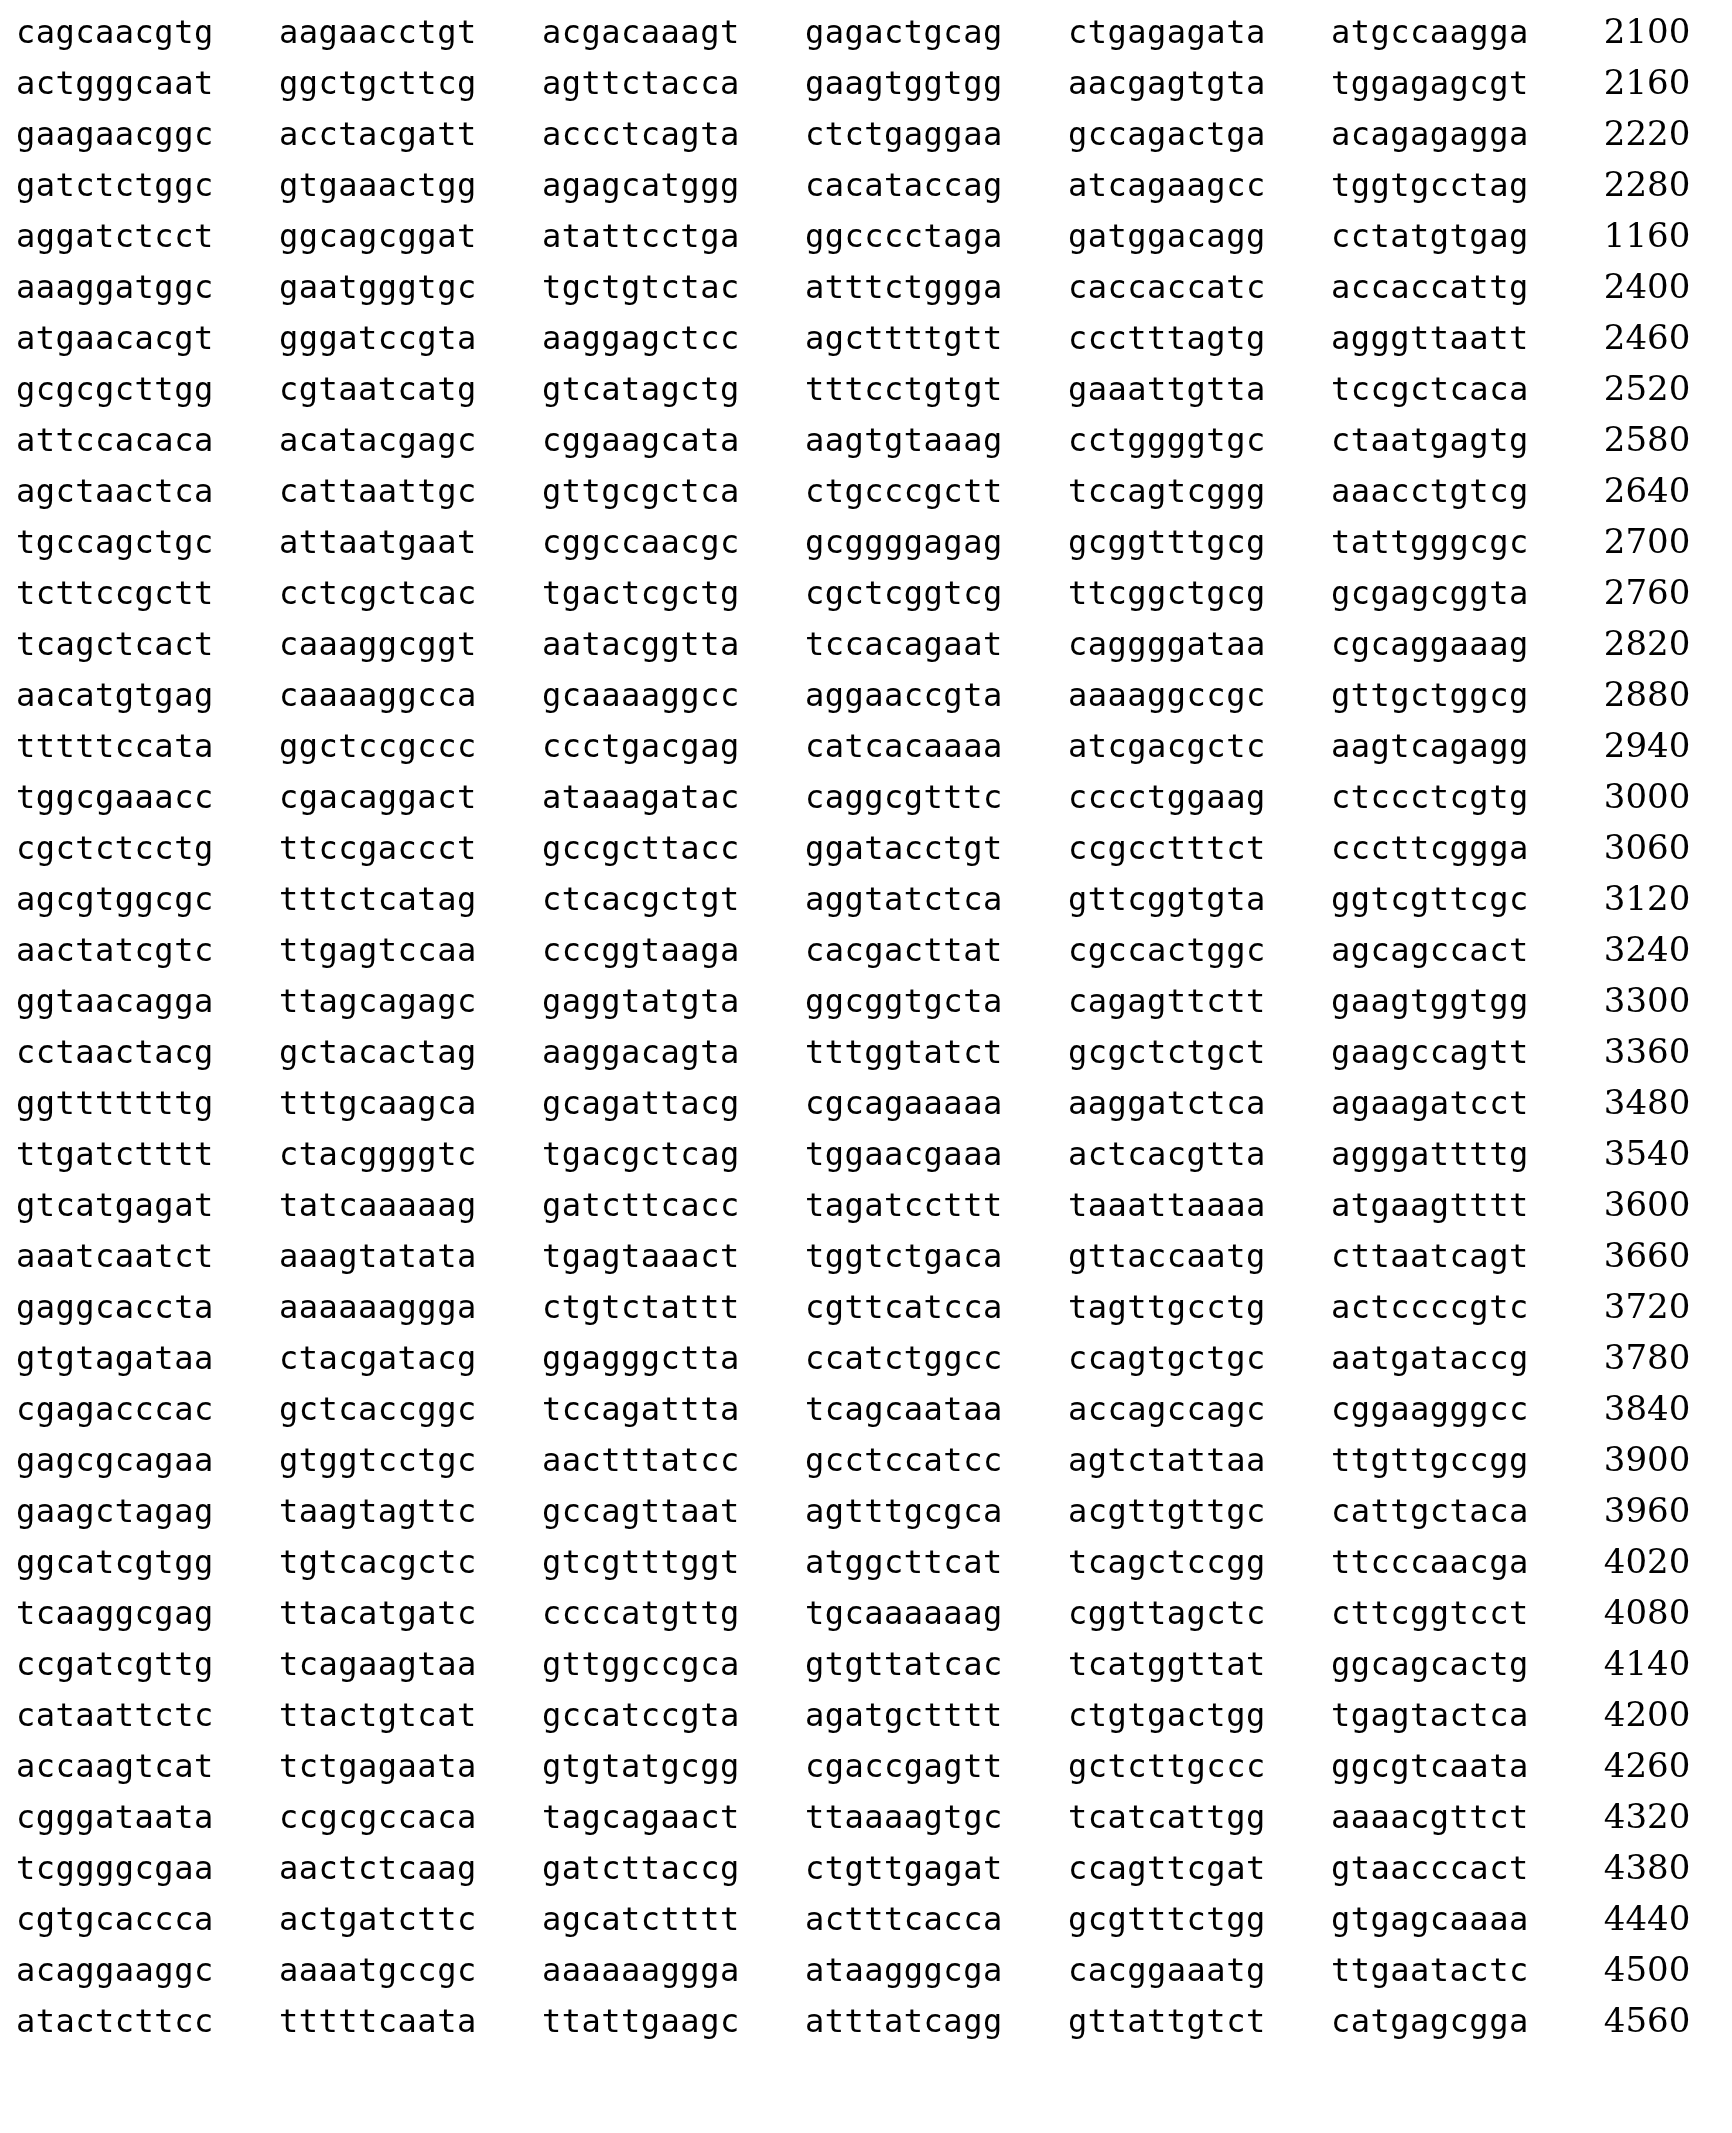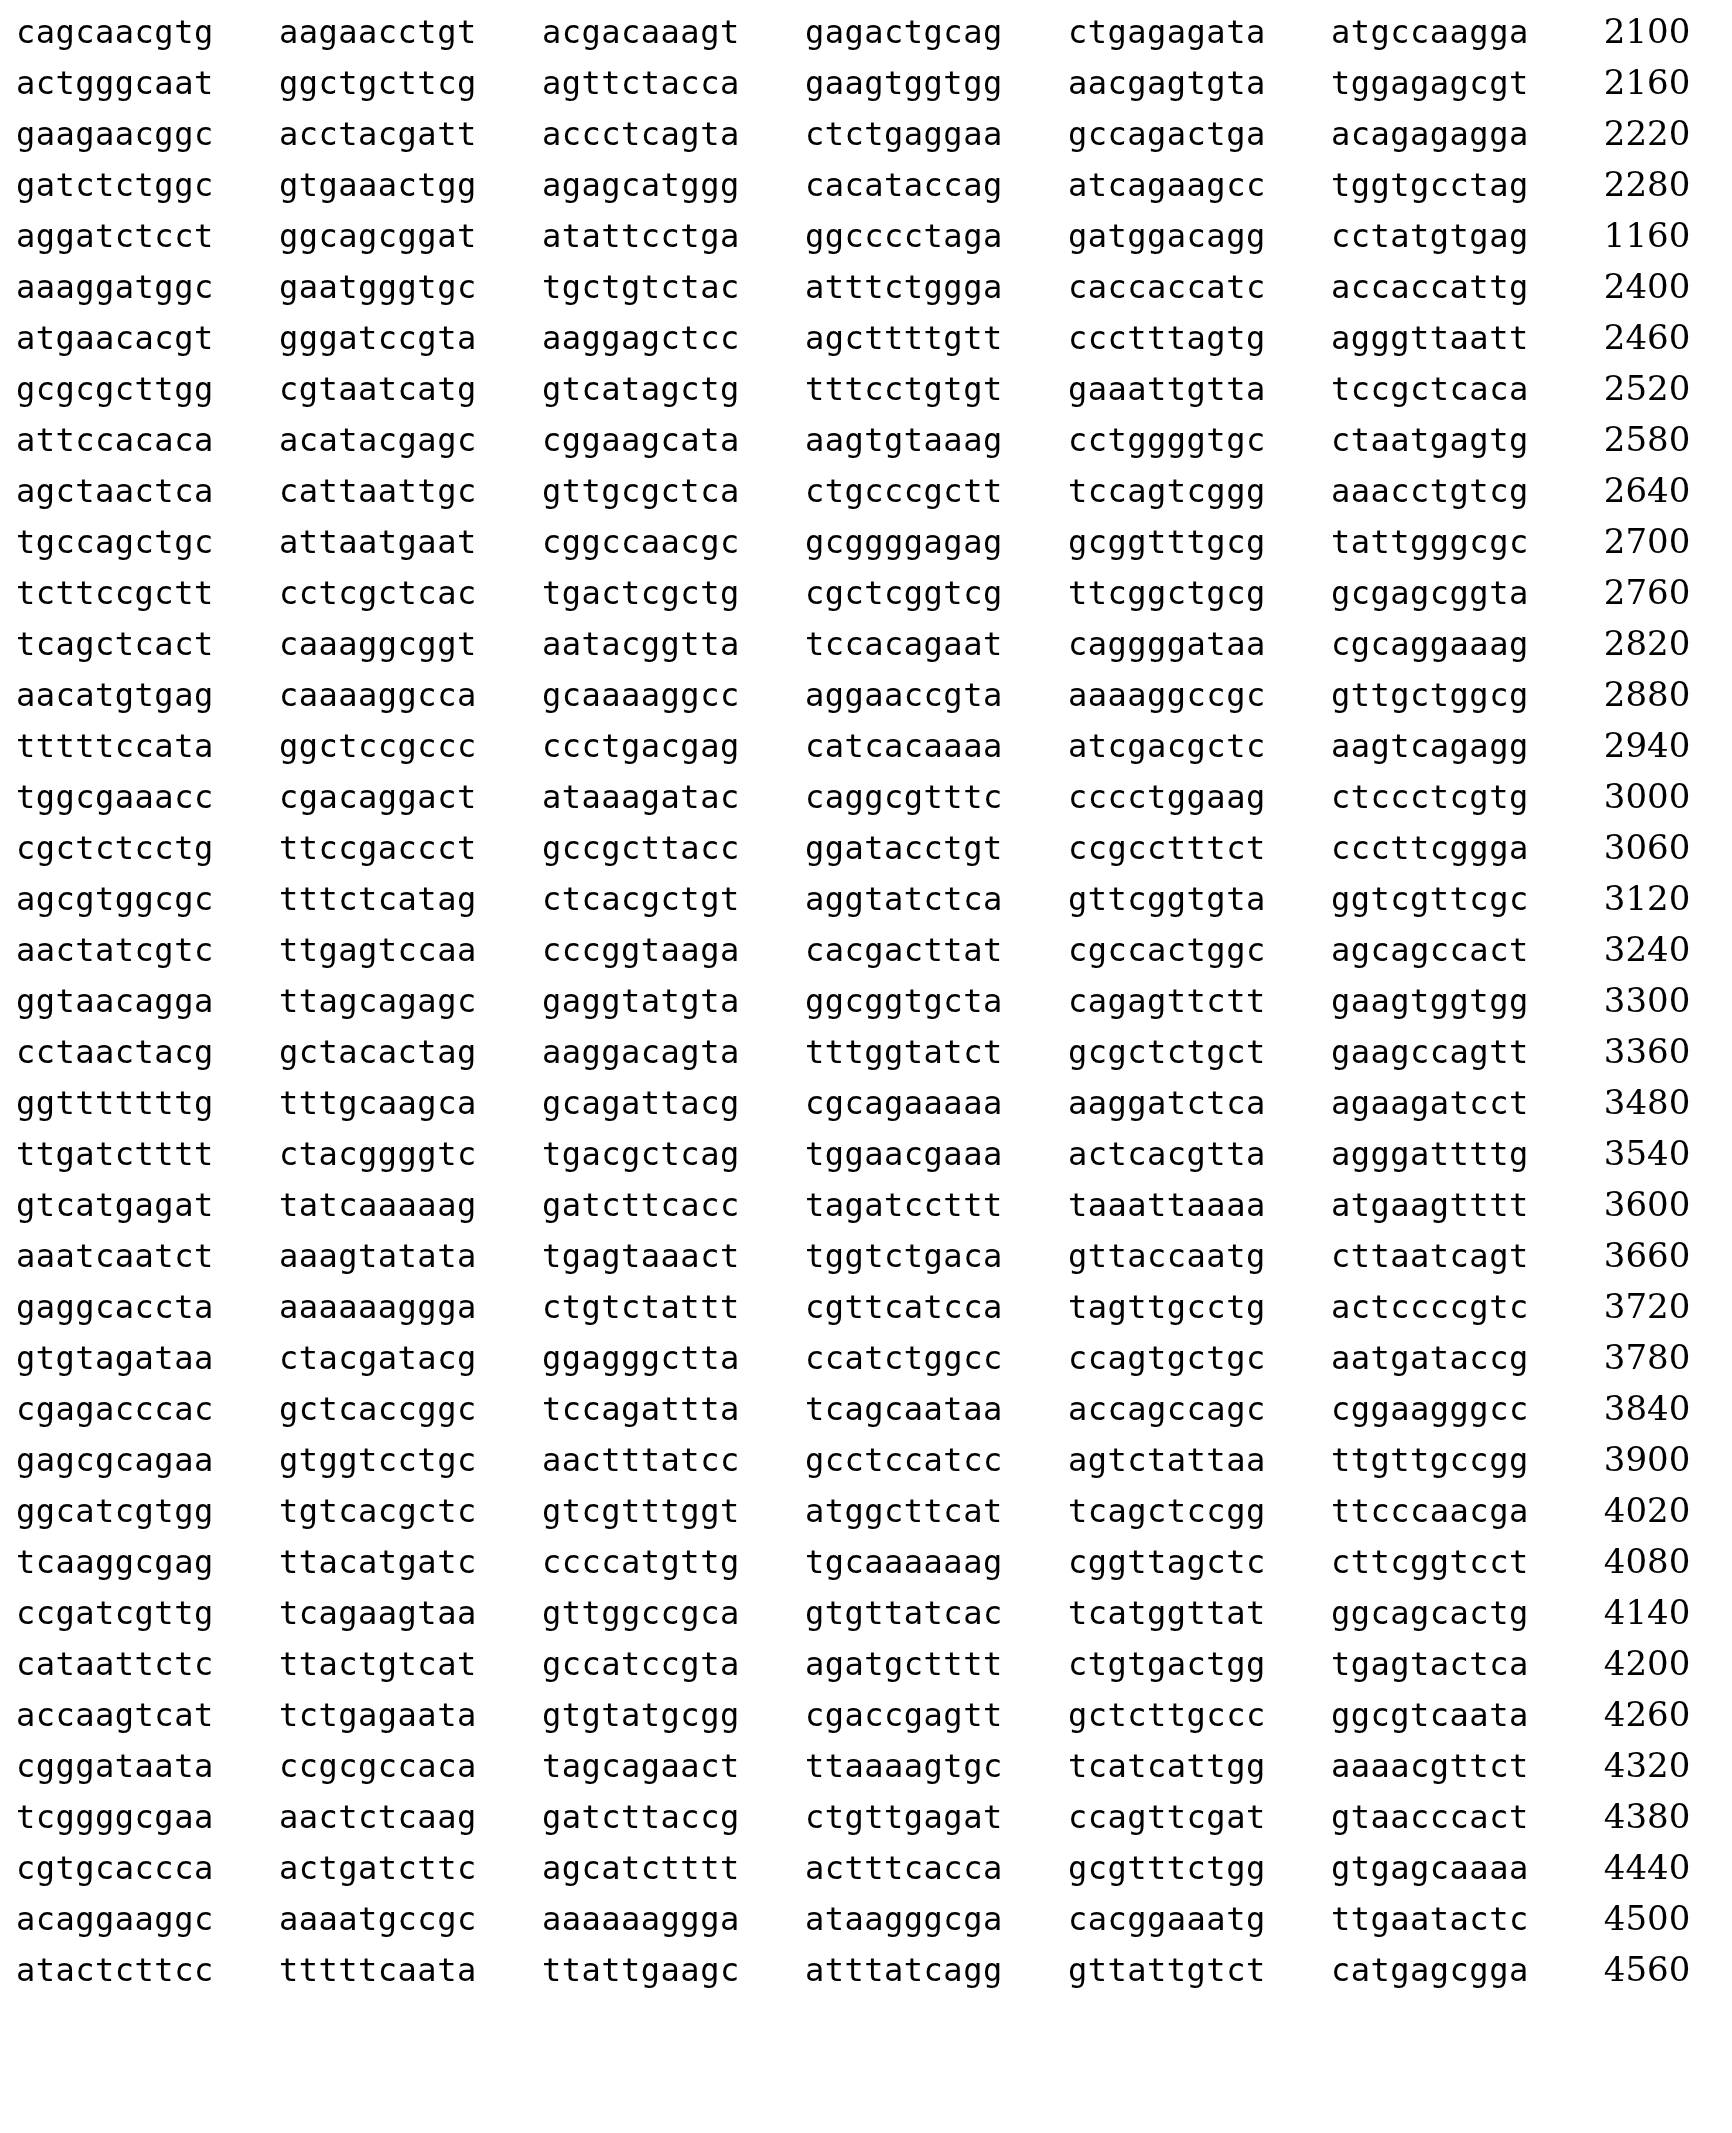--- a/index.html
+++ b/index.html
@@ -67,20 +67,21 @@
     <div class="seq-row"><div class="seq-blocks"><span class="seq-block">ggtaacagga</span><span class="seq-block">ttagcagagc</span><span class="seq-block">gaggtatgta</span><span class="seq-block">ggcggtgcta</span><span class="seq-block">cagagttctt</span><span class="seq-block">gaagtggtgg</span></div><span class="seq-coord">3300</span></div>
     <div class="seq-row"><div class="seq-blocks"><span class="seq-block">cctaactacg</span><span class="seq-block">gctacactag</span><span class="seq-block">aaggacagta</span><span class="seq-block">tttggtatct</span><span class="seq-block">gcgctctgct</span><span class="seq-block">gaagccagtt</span></div><span class="seq-coord">3360</span></div>
     <div class="seq-row"><div class="seq-blocks"><span class="seq-block">ggtttttttg</span><span class="seq-block">tttgcaagca</span><span class="seq-block">gcagattacg</span><span class="seq-block">cgcagaaaaa</span><span class="seq-block">aaggatctca</span><span class="seq-block">agaagatcct</span></div><span class="seq-coord">3480</span></div>
     <div class="seq-row"><div class="seq-blocks"><span class="seq-block">ttgatctttt</span><span class="seq-block">ctacggggtc</span><span class="seq-block">tgacgctcag</span><span class="seq-block">tggaacgaaa</span><span class="seq-block">actcacgtta</span><span class="seq-block">agggattttg</span></div><span class="seq-coord">3540</span></div>
     <div class="seq-row"><div class="seq-blocks"><span class="seq-block">gtcatgagat</span><span class="seq-block">tatcaaaaag</span><span class="seq-block">gatcttcacc</span><span class="seq-block">tagatccttt</span><span class="seq-block">taaattaaaa</span><span class="seq-block">atgaagtttt</span></div><span class="seq-coord">3600</span></div>
     <div class="seq-row"><div class="seq-blocks"><span class="seq-block">aaatcaatct</span><span class="seq-block">aaagtatata</span><span class="seq-block">tgagtaaact</span><span class="seq-block">tggtctgaca</span><span class="seq-block">gttaccaatg</span><span class="seq-block">cttaatcagt</span></div><span class="seq-coord">3660</span></div>
     <div class="seq-row"><div class="seq-blocks"><span class="seq-block">gaggcaccta</span><span class="seq-block">aaaaaaggga</span><span class="seq-block">ctgtctattt</span><span class="seq-block">cgttcatcca</span><span class="seq-block">tagttgcctg</span><span class="seq-block">actccccgtc</span></div><span class="seq-coord">3720</span></div>
     <div class="seq-row"><div class="seq-blocks"><span class="seq-block">gtgtagataa</span><span class="seq-block">ctacgatacg</span><span class="seq-block">ggagggctta</span><span class="seq-block">ccatctggcc</span><span class="seq-block">ccagtgctgc</span><span class="seq-block">aatgataccg</span></div><span class="seq-coord">3780</span></div>
     <div class="seq-row"><div class="seq-blocks"><span class="seq-block">cgagacccac</span><span class="seq-block">gctcaccggc</span><span class="seq-block">tccagattta</span><span class="seq-block">tcagcaataa</span><span class="seq-block">accagccagc</span><span class="seq-block">cggaagggcc</span></div><span class="seq-coord">3840</span></div>
     <div class="seq-row"><div class="seq-blocks"><span class="seq-block">gagcgcagaa</span><span class="seq-block">gtggtcctgc</span><span class="seq-block">aactttatcc</span><span class="seq-block">gcctccatcc</span><span class="seq-block">agtctattaa</span><span class="seq-block">ttgttgccgg</span></div><span class="seq-coord">3900</span></div>
+    <div class="seq-row"><div class="seq-blocks"><span class="seq-block">gaagctagag</span><span class="seq-block">taagtagttc</span><span class="seq-block">gccagttaat</span><span class="seq-block">agtttgcgca</span><span class="seq-block">acgttgttgc</span><span class="seq-block">cattgctaca</span></div><span class="seq-coord">3960</span></div>
     <div class="seq-row"><div class="seq-blocks"><span class="seq-block">ggcatcgtgg</span><span class="seq-block">tgtcacgctc</span><span class="seq-block">gtcgtttggt</span><span class="seq-block">atggcttcat</span><span class="seq-block">tcagctccgg</span><span class="seq-block">ttcccaacga</span></div><span class="seq-coord">4020</span></div>
     <div class="seq-row"><div class="seq-blocks"><span class="seq-block">tcaaggcgag</span><span class="seq-block">ttacatgatc</span><span class="seq-block">ccccatgttg</span><span class="seq-block">tgcaaaaaag</span><span class="seq-block">cggttagctc</span><span class="seq-block">cttcggtcct</span></div><span class="seq-coord">4080</span></div>
     <div class="seq-row"><div class="seq-blocks"><span class="seq-block">ccgatcgttg</span><span class="seq-block">tcagaagtaa</span><span class="seq-block">gttggccgca</span><span class="seq-block">gtgttatcac</span><span class="seq-block">tcatggttat</span><span class="seq-block">ggcagcactg</span></div><span class="seq-coord">4140</span></div>
     <div class="seq-row"><div class="seq-blocks"><span class="seq-block">cataattctc</span><span class="seq-block">ttactgtcat</span><span class="seq-block">gccatccgta</span><span class="seq-block">agatgctttt</span><span class="seq-block">ctgtgactgg</span><span class="seq-block">tgagtactca</span></div><span class="seq-coord">4200</span></div>
     <div class="seq-row"><div class="seq-blocks"><span class="seq-block">accaagtcat</span><span class="seq-block">tctgagaata</span><span class="seq-block">gtgtatgcgg</span><span class="seq-block">cgaccgagtt</span><span class="seq-block">gctcttgccc</span><span class="seq-block">ggcgtcaata</span></div><span class="seq-coord">4260</span></div>
     <div class="seq-row"><div class="seq-blocks"><span class="seq-block">cgggataata</span><span class="seq-block">ccgcgccaca</span><span class="seq-block">tagcagaact</span><span class="seq-block">ttaaaagtgc</span><span class="seq-block">tcatcattgg</span><span class="seq-block">aaaacgttct</span></div><span class="seq-coord">4320</span></div>
     <div class="seq-row"><div class="seq-blocks"><span class="seq-block">tcggggcgaa</span><span class="seq-block">aactctcaag</span><span class="seq-block">gatcttaccg</span><span class="seq-block">ctgttgagat</span><span class="seq-block">ccagttcgat</span><span class="seq-block">gtaacccact</span></div><span class="seq-coord">4380</span></div>
     <div class="seq-row"><div class="seq-blocks"><span class="seq-block">cgtgcaccca</span><span class="seq-block">actgatcttc</span><span class="seq-block">agcatctttt</span><span class="seq-block">actttcacca</span><span class="seq-block">gcgtttctgg</span><span class="seq-block">gtgagcaaaa</span></div><span class="seq-coord">4440</span></div>
     <div class="seq-row"><div class="seq-blocks"><span class="seq-block">acaggaaggc</span><span class="seq-block">aaaatgccgc</span><span class="seq-block">aaaaaaggga</span><span class="seq-block">ataagggcga</span><span class="seq-block">cacggaaatg</span><span class="seq-block">ttgaatactc</span></div><span class="seq-coord">4500</span></div>
     <div class="seq-row"><div class="seq-blocks"><span class="seq-block">atactcttcc</span><span class="seq-block">tttttcaata</span><span class="seq-block">ttattgaagc</span><span class="seq-block">atttatcagg</span><span class="seq-block">gttattgtct</span><span class="seq-block">catgagcgga</span></div><span class="seq-coord">4560</span></div>

